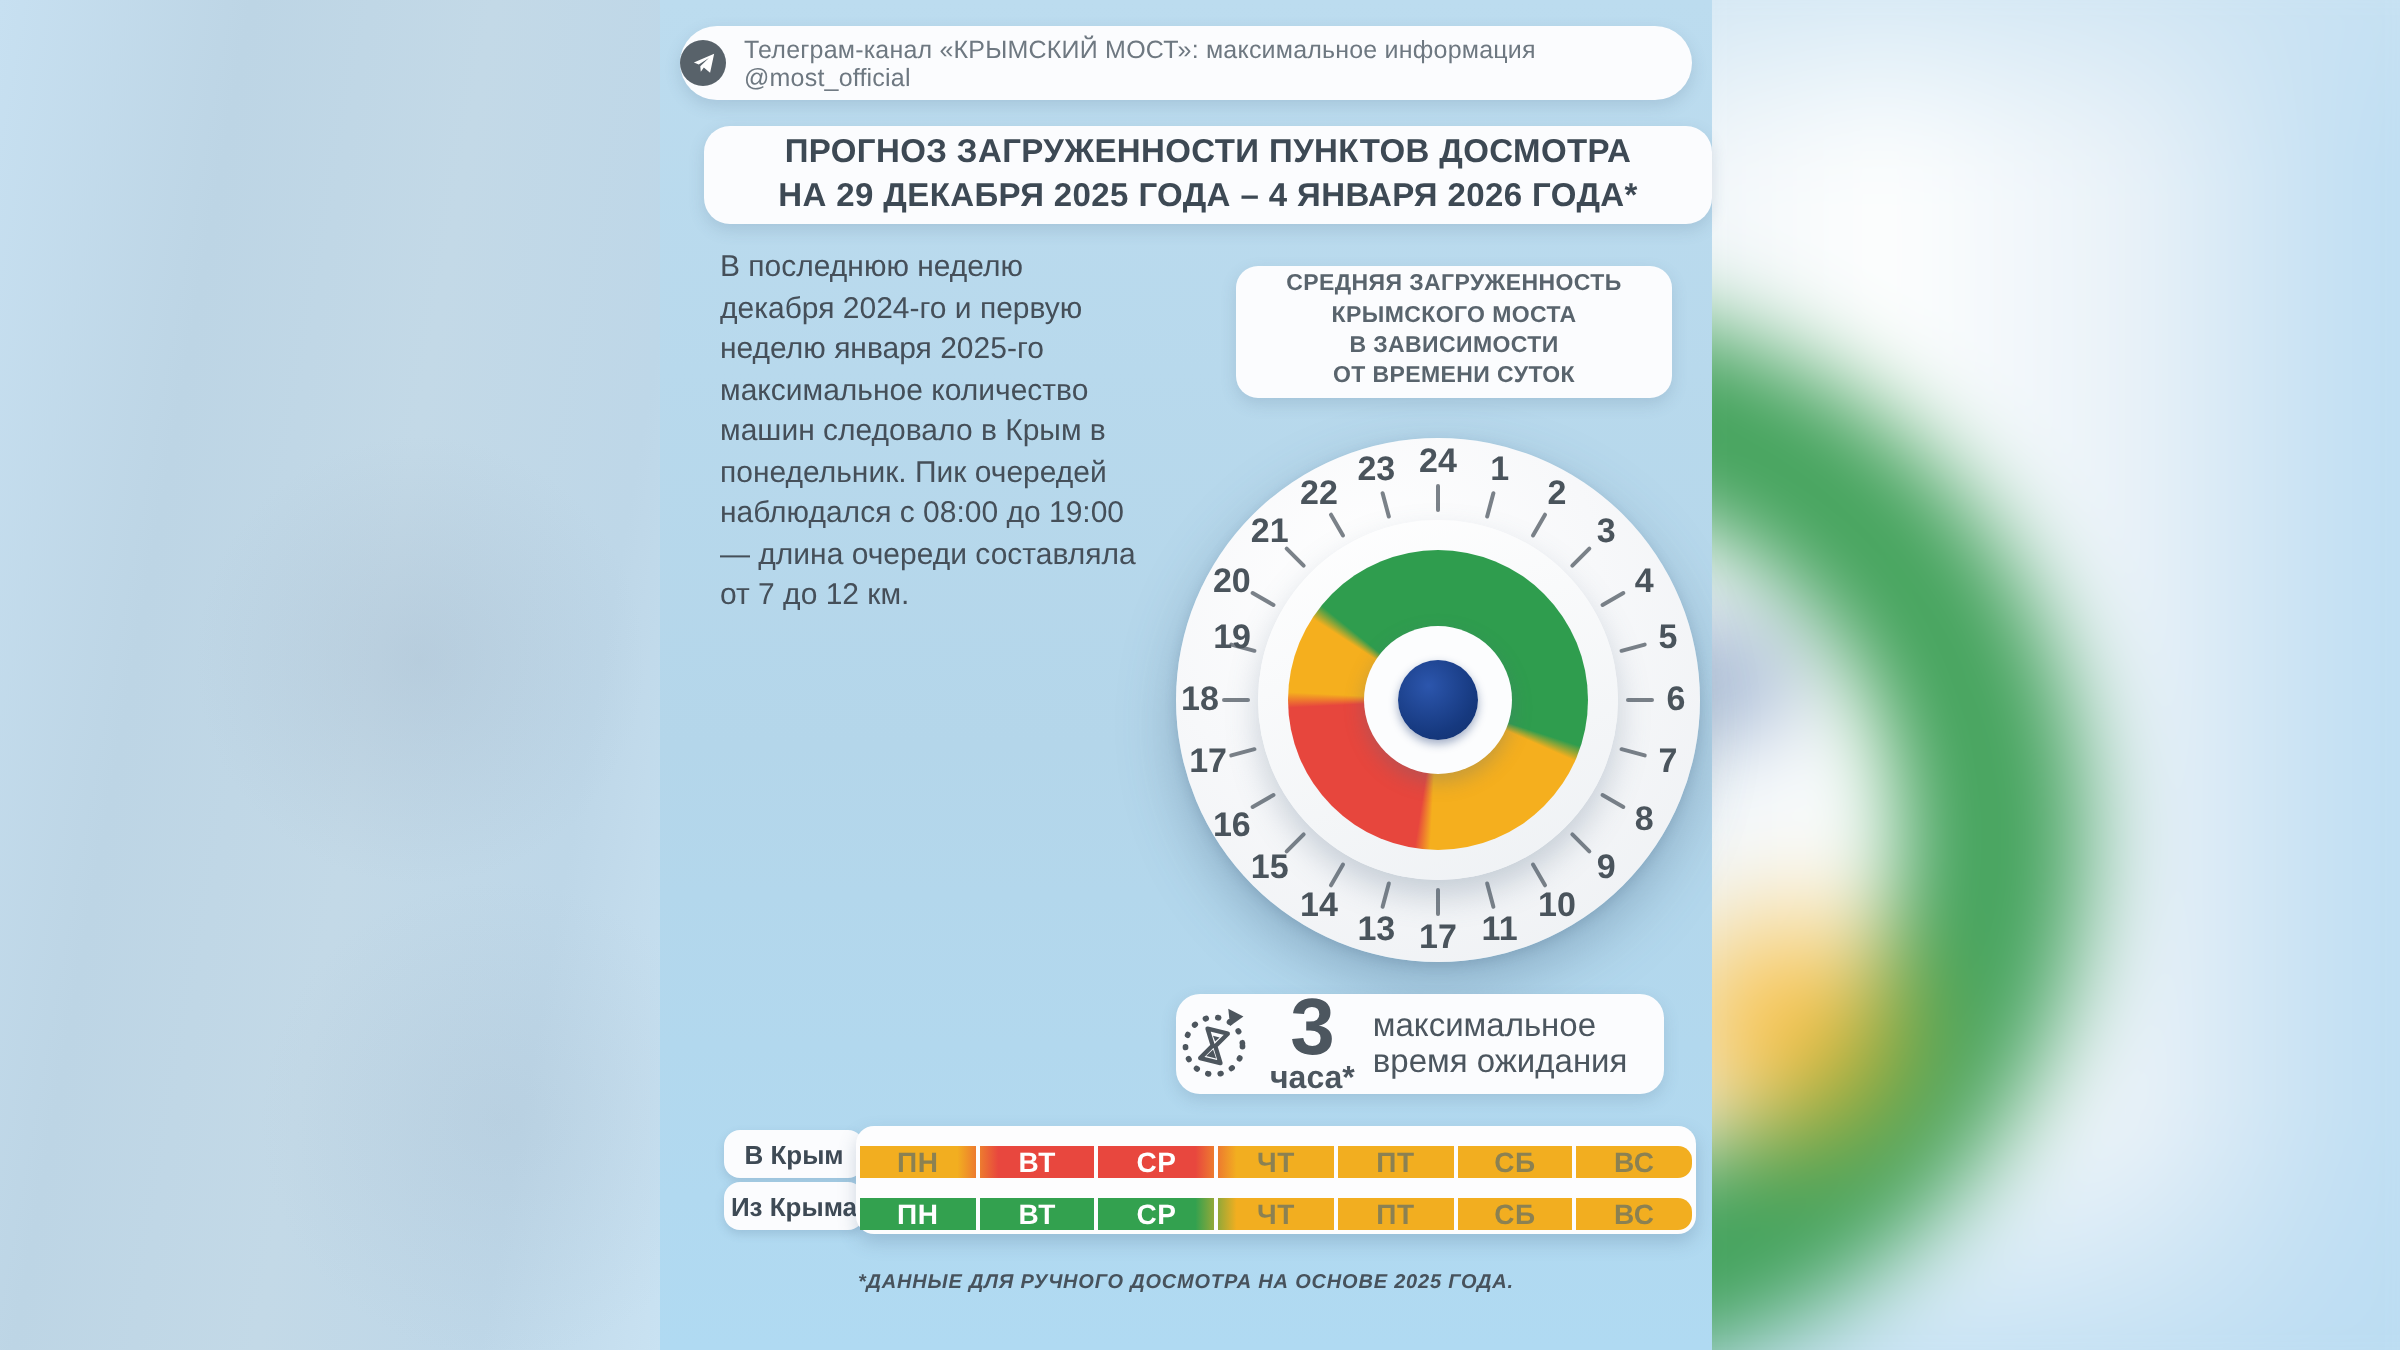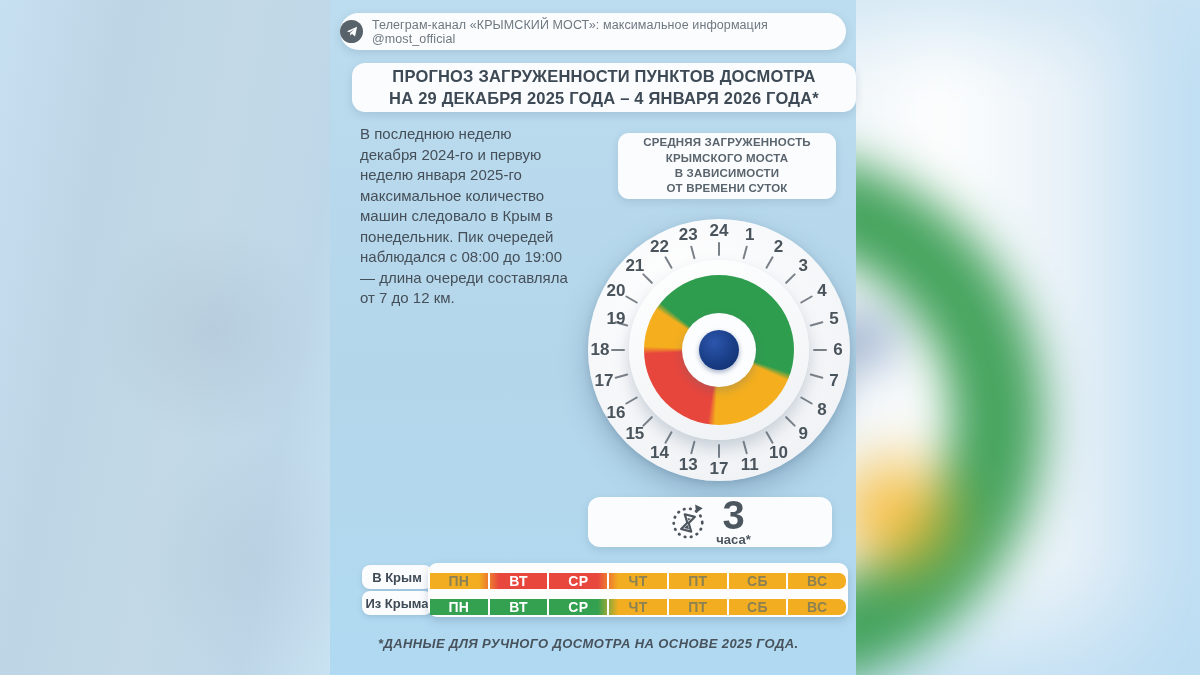--- a/index.html
+++ b/index.html
@@ -57,37 +57,37 @@
     background:#fcfdfe;box-shadow:0 4px 10px rgba(80,105,130,.3);}
   .pin{position:absolute;left:50%;top:50%;width:40px;height:40px;margin:-20px 0 0 -20px;border-radius:50%;
     background:radial-gradient(circle at 38% 32%, #2c56ad, #16397f 65%, #122f6b 100%);
     box-shadow:0 2px 5px rgba(20,50,110,.4);}
   
   .wait-box{position:absolute;left:258px;top:497px;width:244px;height:50px;border-radius:12px;
     display:flex;align-items:center;justify-content:center;gap:9px;}
   .wait-icon{flex:0 0 auto;}
   .wait-num-col{display:flex;flex-direction:column;align-items:center;line-height:1;}
   .wait-num{font-size:40px;font-weight:700;color:#4c565f;line-height:.85;}
-  .wait-unit{font-size:13px;font-weight:700;color:#4c565f;margin-top:1px;}
+  .wait-unit{font-size:16px;font-weight:700;color:#4c565f;margin-top:1px;}
   .wait-label{width:160px;font-size:16.5px;font-weight:500;color:#4c565f;line-height:1.12;}
   
   .week-table{position:absolute;left:0;top:563px;width:576px;height:54px;}
   .row-label{position:absolute;left:32px;width:70px;height:24px;border-radius:8px;background:#fbfcfe;
     box-shadow:0 2px 5px rgba(70,100,130,.2);display:flex;align-items:center;justify-content:center;
     font-size:13px;font-weight:700;color:#3e4a55;}
   .bars-wrap{position:absolute;left:98px;top:0;width:420px;height:54px;background:#fdfdfe;border-radius:9px;
     padding:2px;box-sizing:border-box;box-shadow:0 4px 9px rgba(70,100,130,.25);
     display:flex;flex-direction:column;gap:2px;}
   .bar-row{display:flex;gap:2px;height:24px;align-items:flex-end;}
   .day-cell{flex:1;display:flex;align-items:center;justify-content:center;
     font-size:14px;font-weight:700;letter-spacing:.3px;}
   .day-cell:last-child{border-radius:0 7px 7px 0;}
   
-  .footnote{position:absolute;left:0;top:636px;width:526px;
-    font-size:13px;font-style:italic;font-weight:600;color:#47525c;letter-spacing:.4px;padding-left:48px;}
+  .footnote{position:absolute;left:0;top:636px;width:526px;text-align:center;
+    font-size:10px;font-style:italic;font-weight:600;color:#47525c;letter-spacing:.4px;}
 </style>
 </head>
 <body>
 
 <div class="stage">
   <div class="bg-left"></div>
   <div class="bg-right"></div>
 
   <div class="panel">
 
@@ -181,20 +181,21 @@
         <g transform="rotate(14 20 21)">
           <path d="M14.5 13 H25.5 L20.7 21 L25.5 29 H14.5 L19.3 21 Z" fill="none" stroke="#4d565e" stroke-width="2.3" stroke-linejoin="round"></path>
           <path d="M17.3 27.2 L22.7 27.2 L20 23 Z" fill="#4d565e"></path>
           <path d="M18.2 16 h3.6 l-1.8 2.6 Z" fill="#4d565e"></path>
         </g>
       </svg>
       <div class="wait-num-col">
         <span class="wait-num">3</span>
         <span class="wait-unit">часа*</span>
       </div>
+      <span class="wait-label">максимальное время ожидания</span>
     </div>
 
     <div class="week-table" id="week-table">
         <div class="row-label" style="top: 2px;">В Крым</div>
         <div class="row-label" style="top: 28px;">Из Крыма</div>
         <div class="bars-wrap">
           <div class="bar-row">
             <div class="day-cell" style="background: linear-gradient(90deg, rgb(242, 174, 32) 0%, rgb(242, 174, 32) 16%, rgb(242, 174, 32) 84%, rgb(237, 123, 47) 100%); color: rgb(139, 129, 82);">ПН</div>
             <div class="day-cell" style="background: linear-gradient(90deg, rgb(237, 123, 47) 0%, rgb(232, 71, 62) 16%, rgb(232, 71, 62) 84%, rgb(232, 71, 62) 100%); color: rgb(255, 255, 255);">ВТ</div>
             <div class="day-cell" style="background: linear-gradient(90deg, rgb(232, 71, 62) 0%, rgb(232, 71, 62) 16%, rgb(232, 71, 62) 84%, rgb(237, 123, 47) 100%); color: rgb(255, 255, 255);">СР</div>

